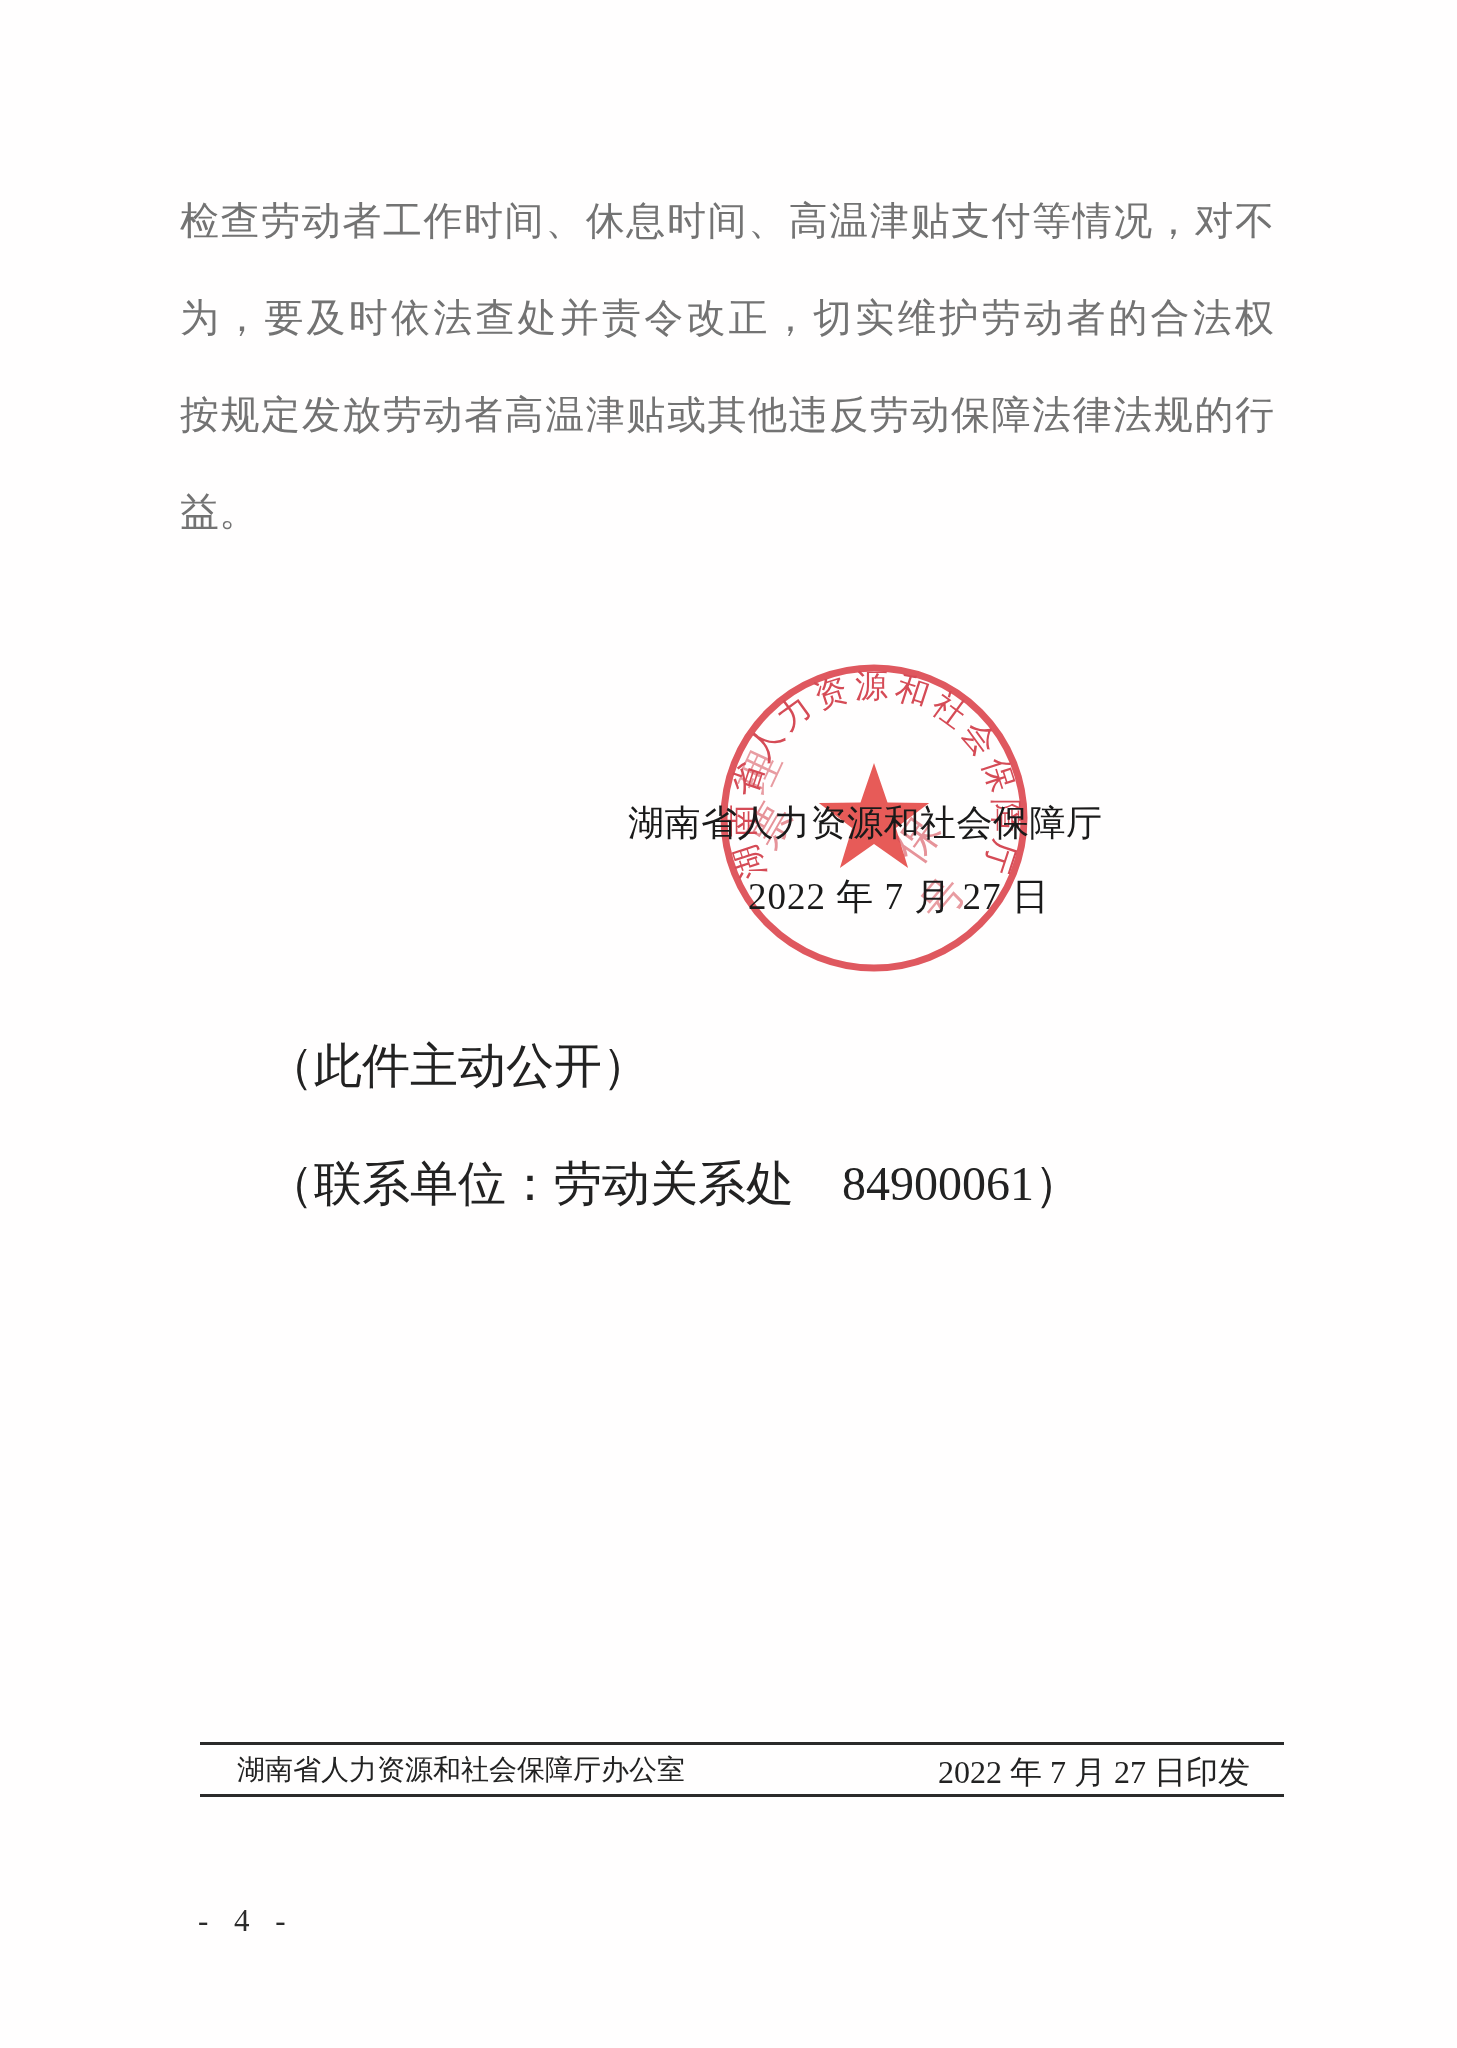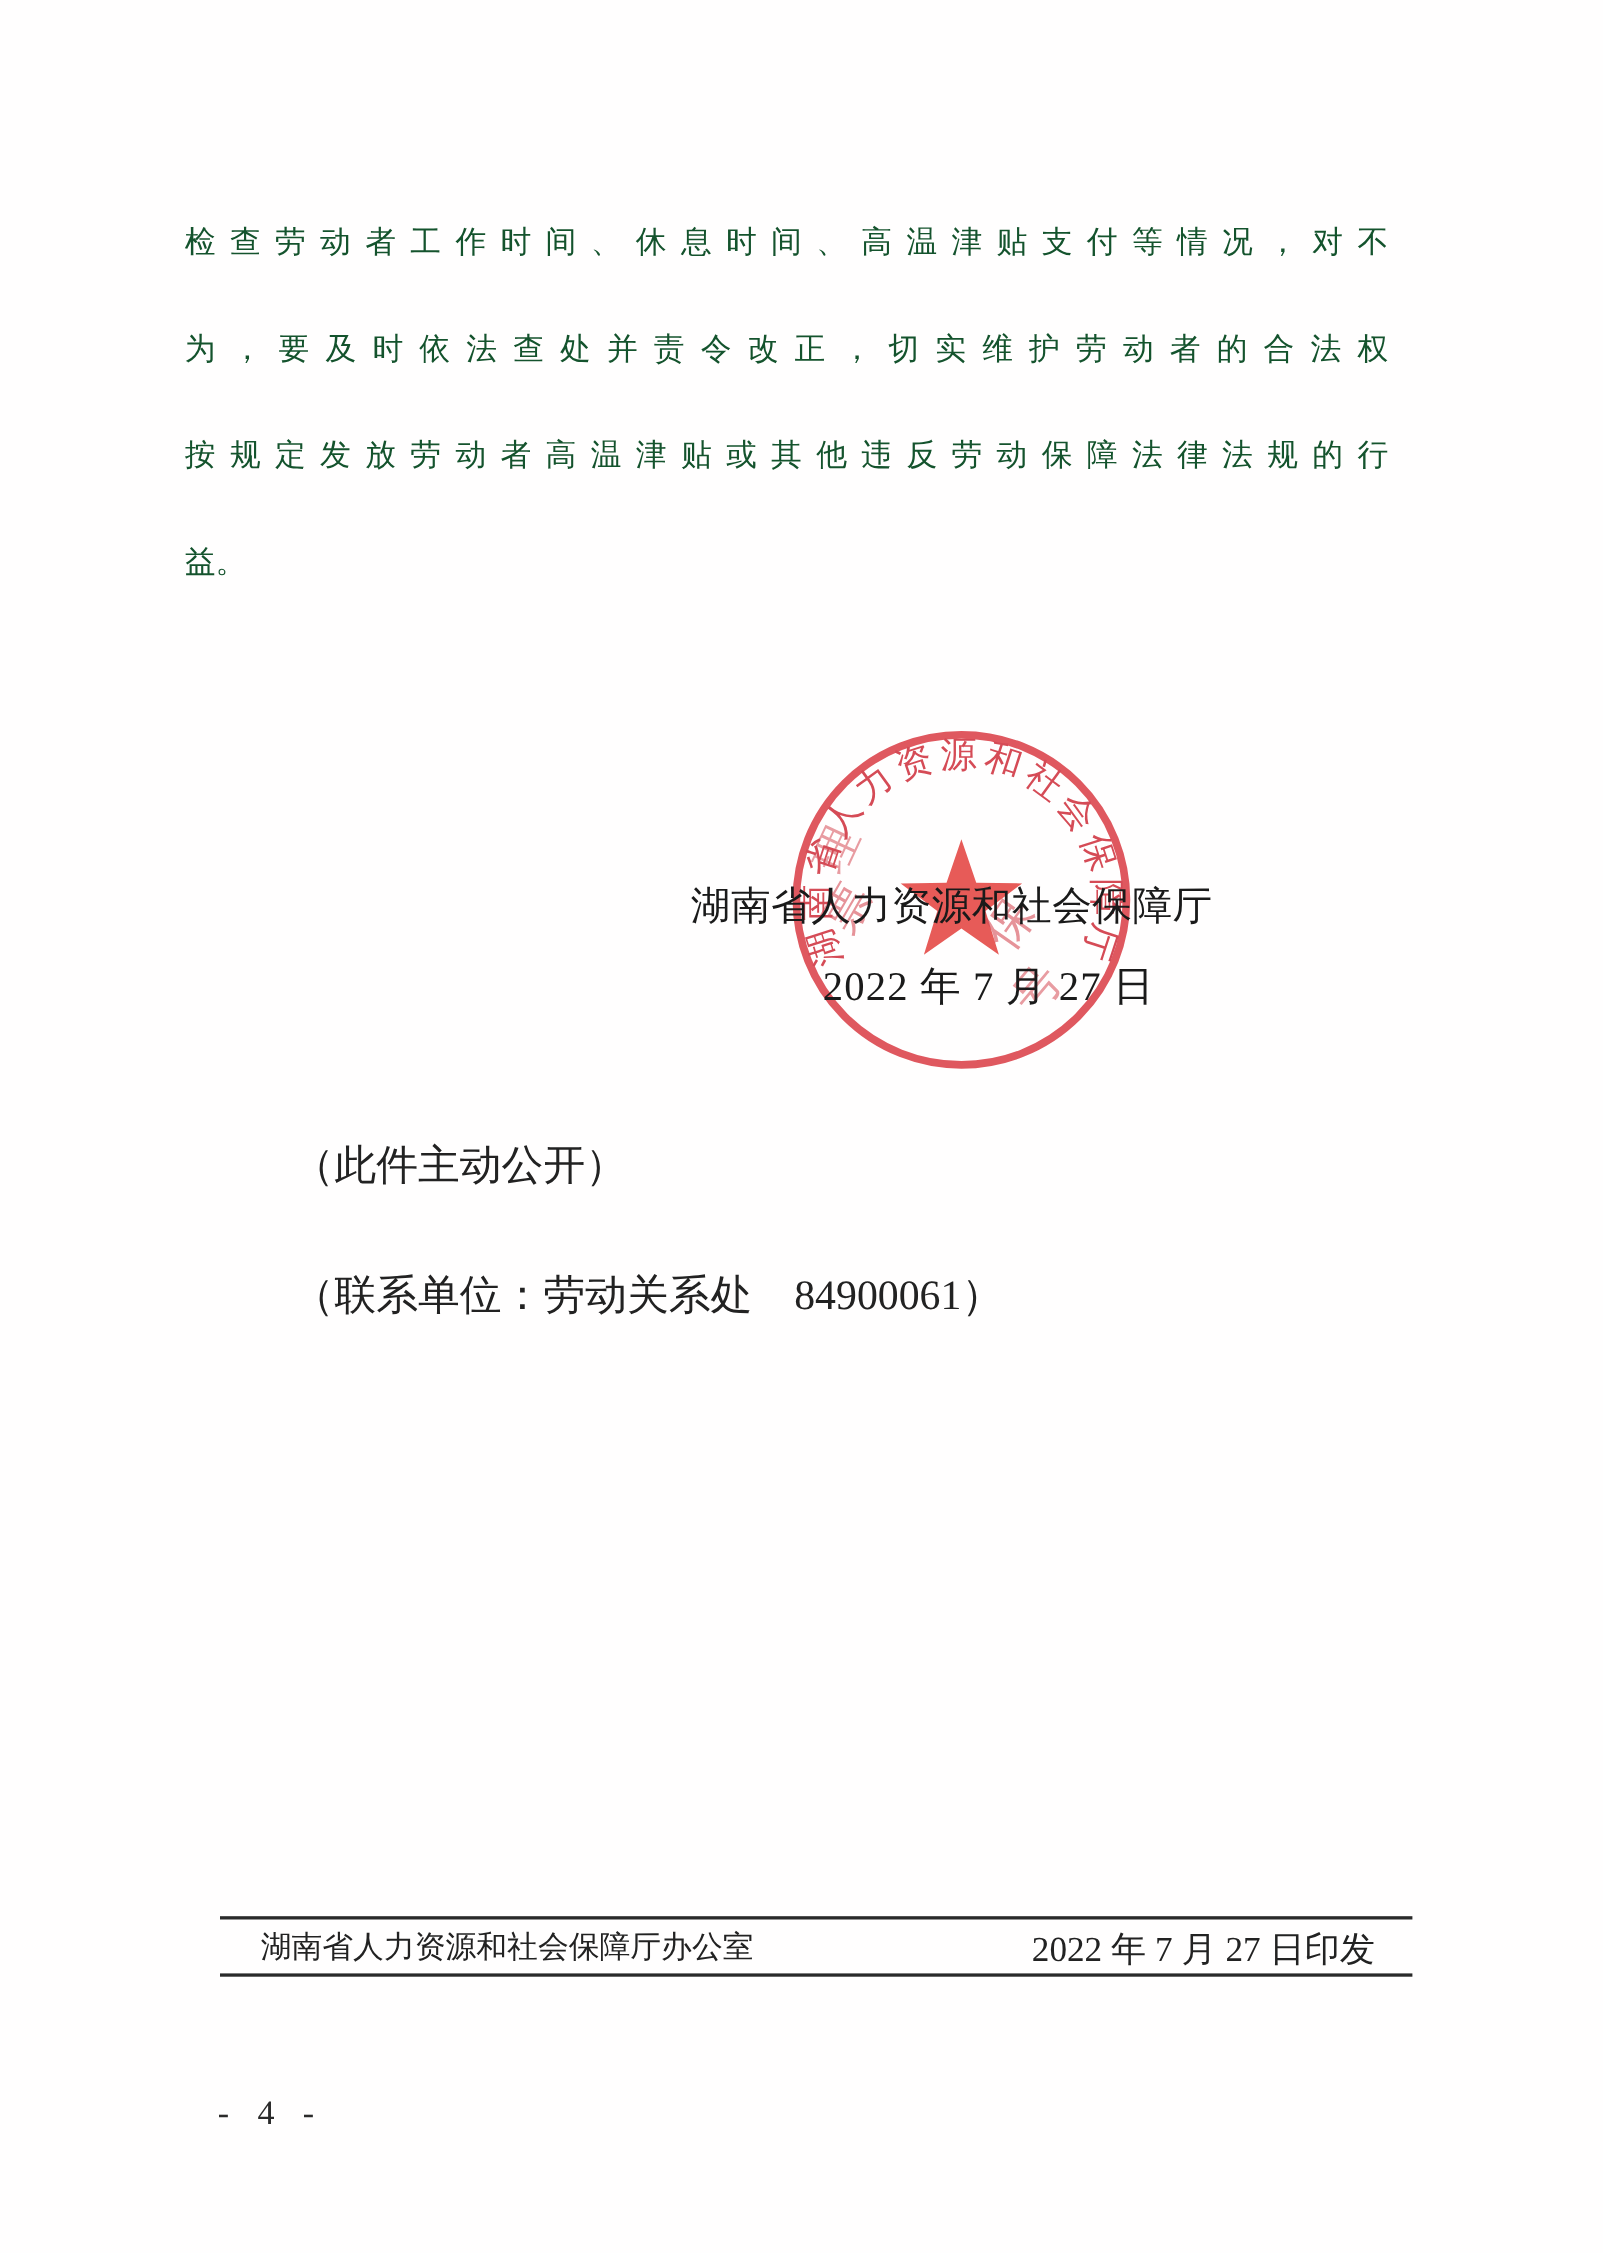--- a/index.html
+++ b/index.html
@@ -9,23 +9,23 @@
     font-family: "Liberation Serif", "DejaVu Serif", serif;
     color: #1c1c1c;
     position: relative;
     overflow: hidden;
   }
   .page { position: absolute; inset: 0; background: #fffefe; }
 
   
   .doc-body {
     position: absolute;
-    left: 168px; top: 172px; width: 1094px;
-    font-size: 28px; line-height: 97px;
-    color: #14532d;
+    left: 180px; top: 172px; width: 1094px;
+    font-size: 39px; line-height: 97px;
+    color: #737373;
   }
   .bodyline { width: 100%; white-space: nowrap; }
   .bodyline.just {
     white-space: normal;
     text-align: justify;
     text-align-last: justify;
     text-justify: inter-character;
   }
 
   
@@ -44,21 +44,21 @@
     z-index: 2; color: #1a1a1a; white-space: nowrap;
   }
   .sig-date {
     position: absolute; left: 748px; top: 872px;
     font-size: 37px; letter-spacing: 1px;
     z-index: 2; color: #1a1a1a; white-space: nowrap;
   }
 
   .note {
     position: absolute; left: 266px;
-    font-size: 38px; color: #222; white-space: nowrap;
+    font-size: 48px; color: #222; white-space: nowrap;
   }
   .note-disclosure { top: 1034px; }
   .note-contact { top: 1124px; margin-top: 28px; }
 
   
   .footer-rule {
     position: absolute; left: 200px; width: 1084px; height: 3px;
     background: #2a2a2a;
   }
   .footer-rule.top { top: 1742px; }

